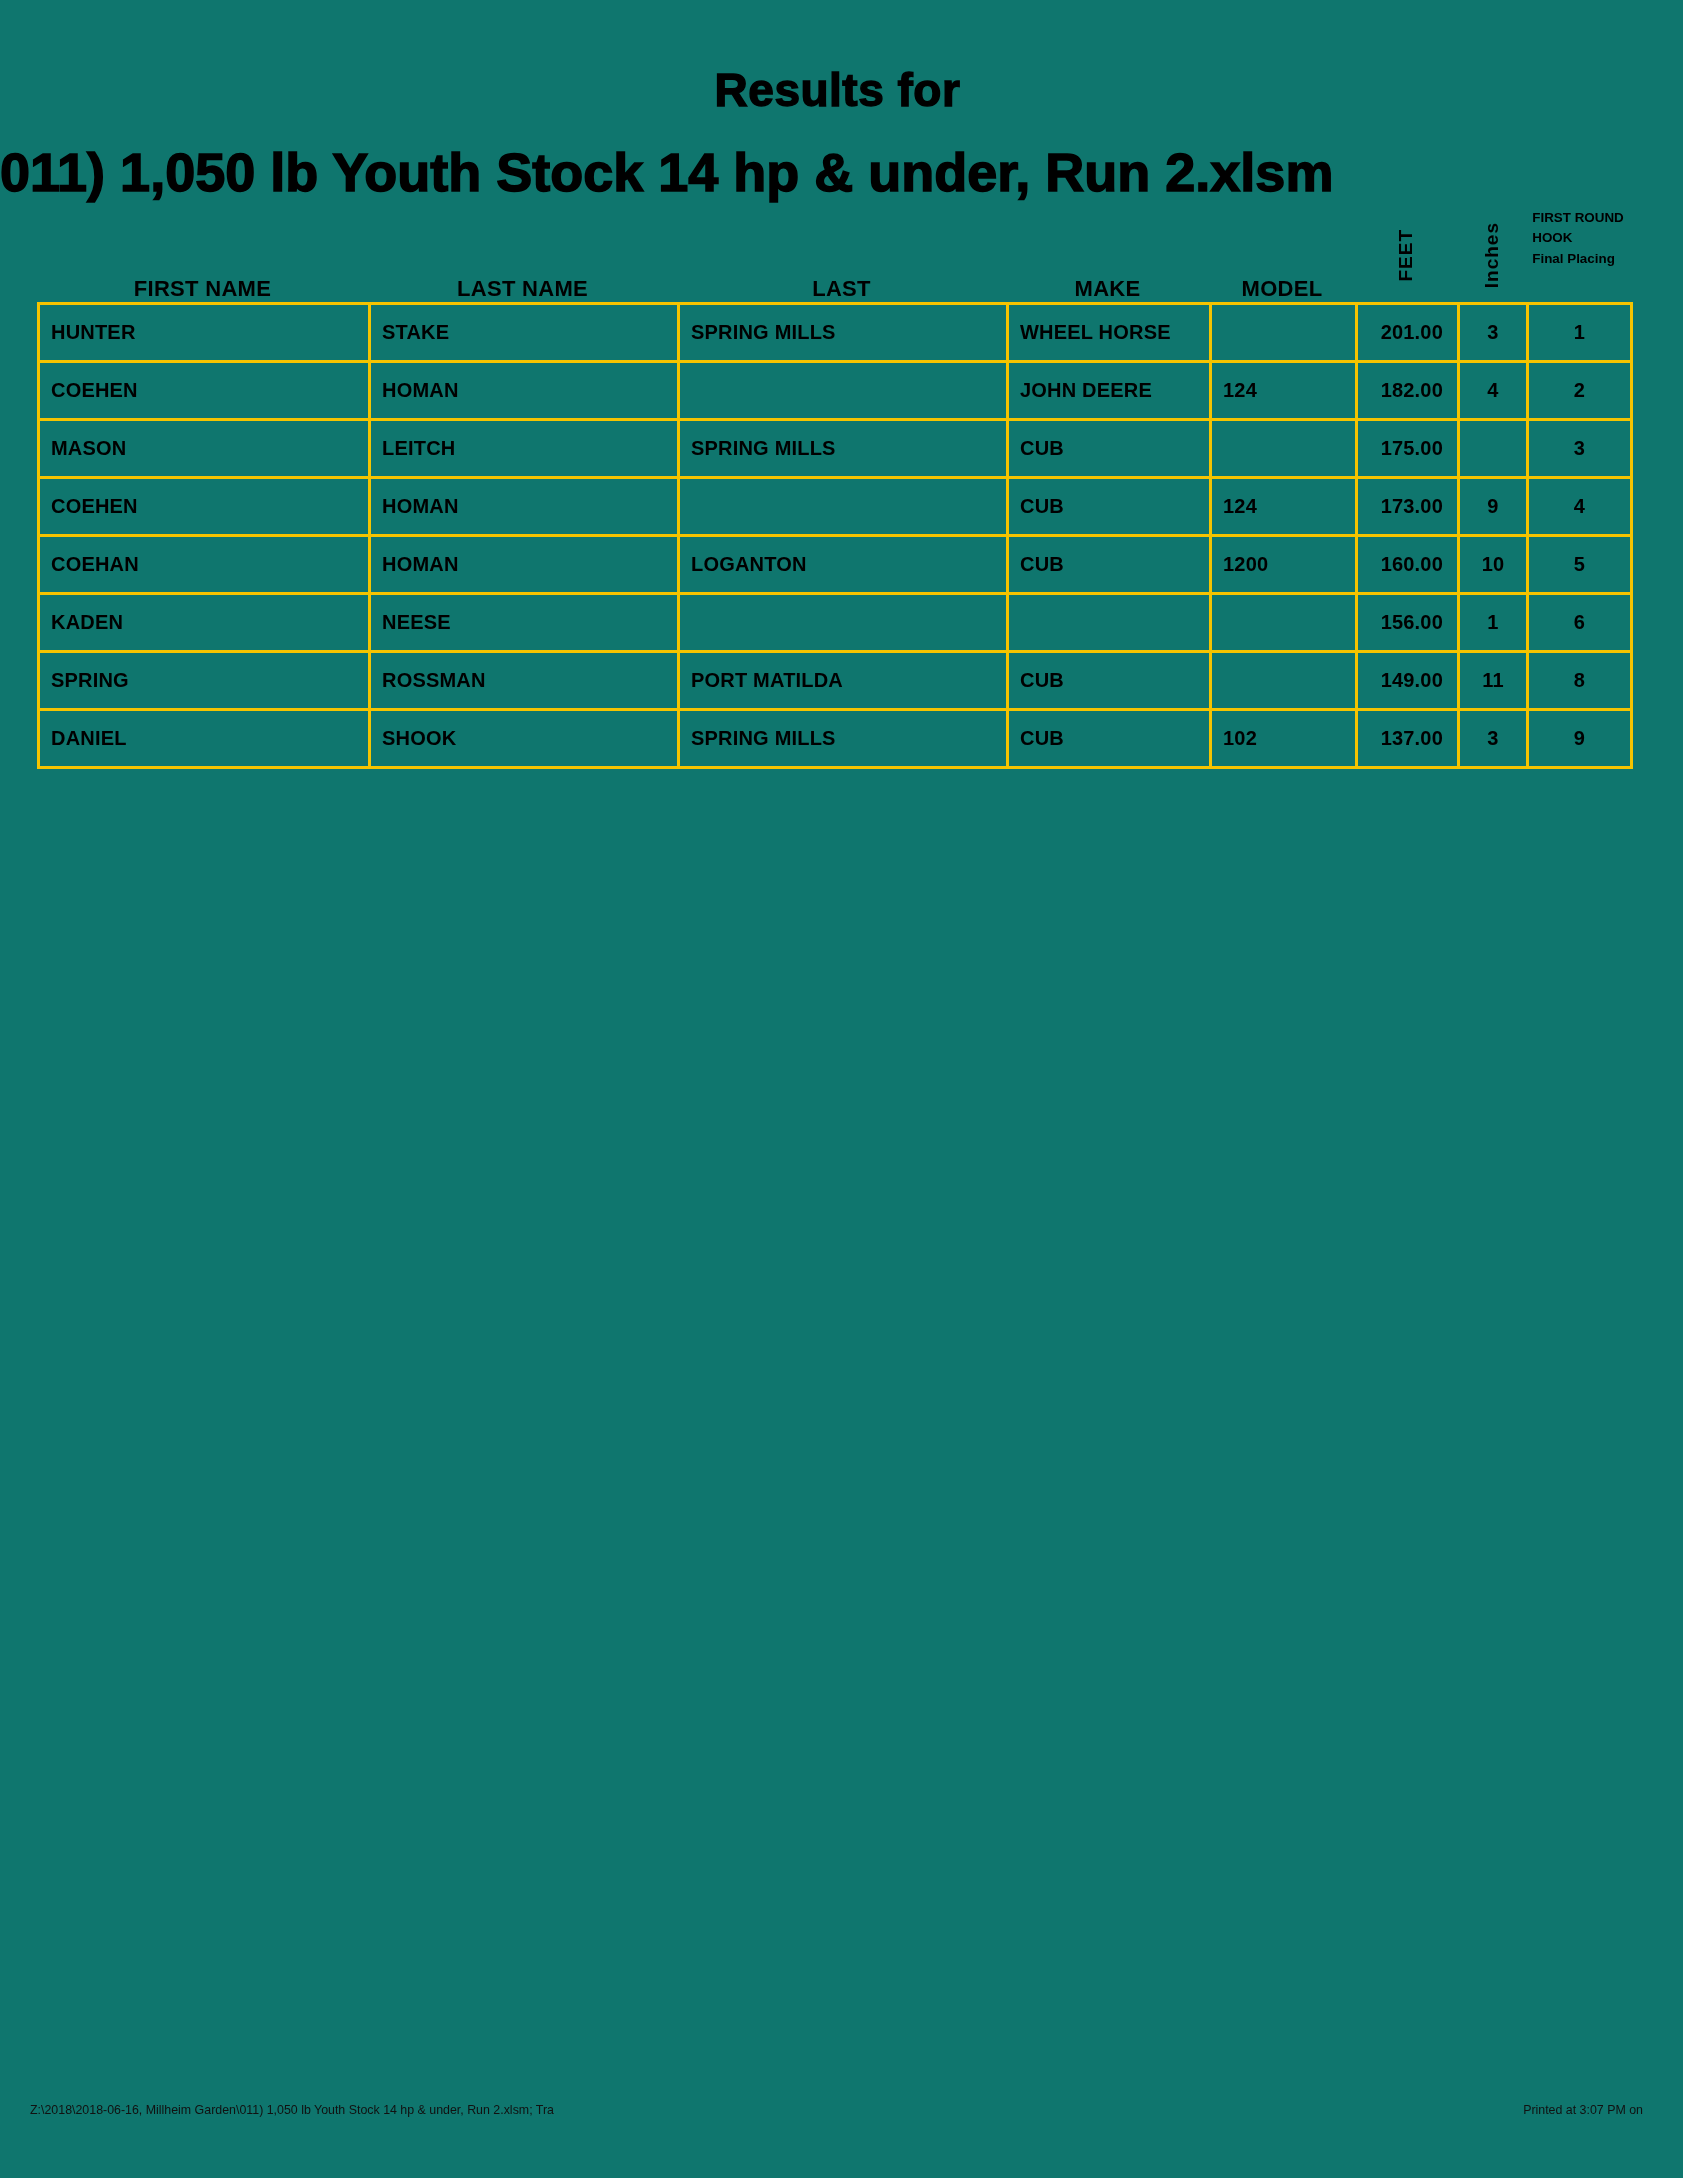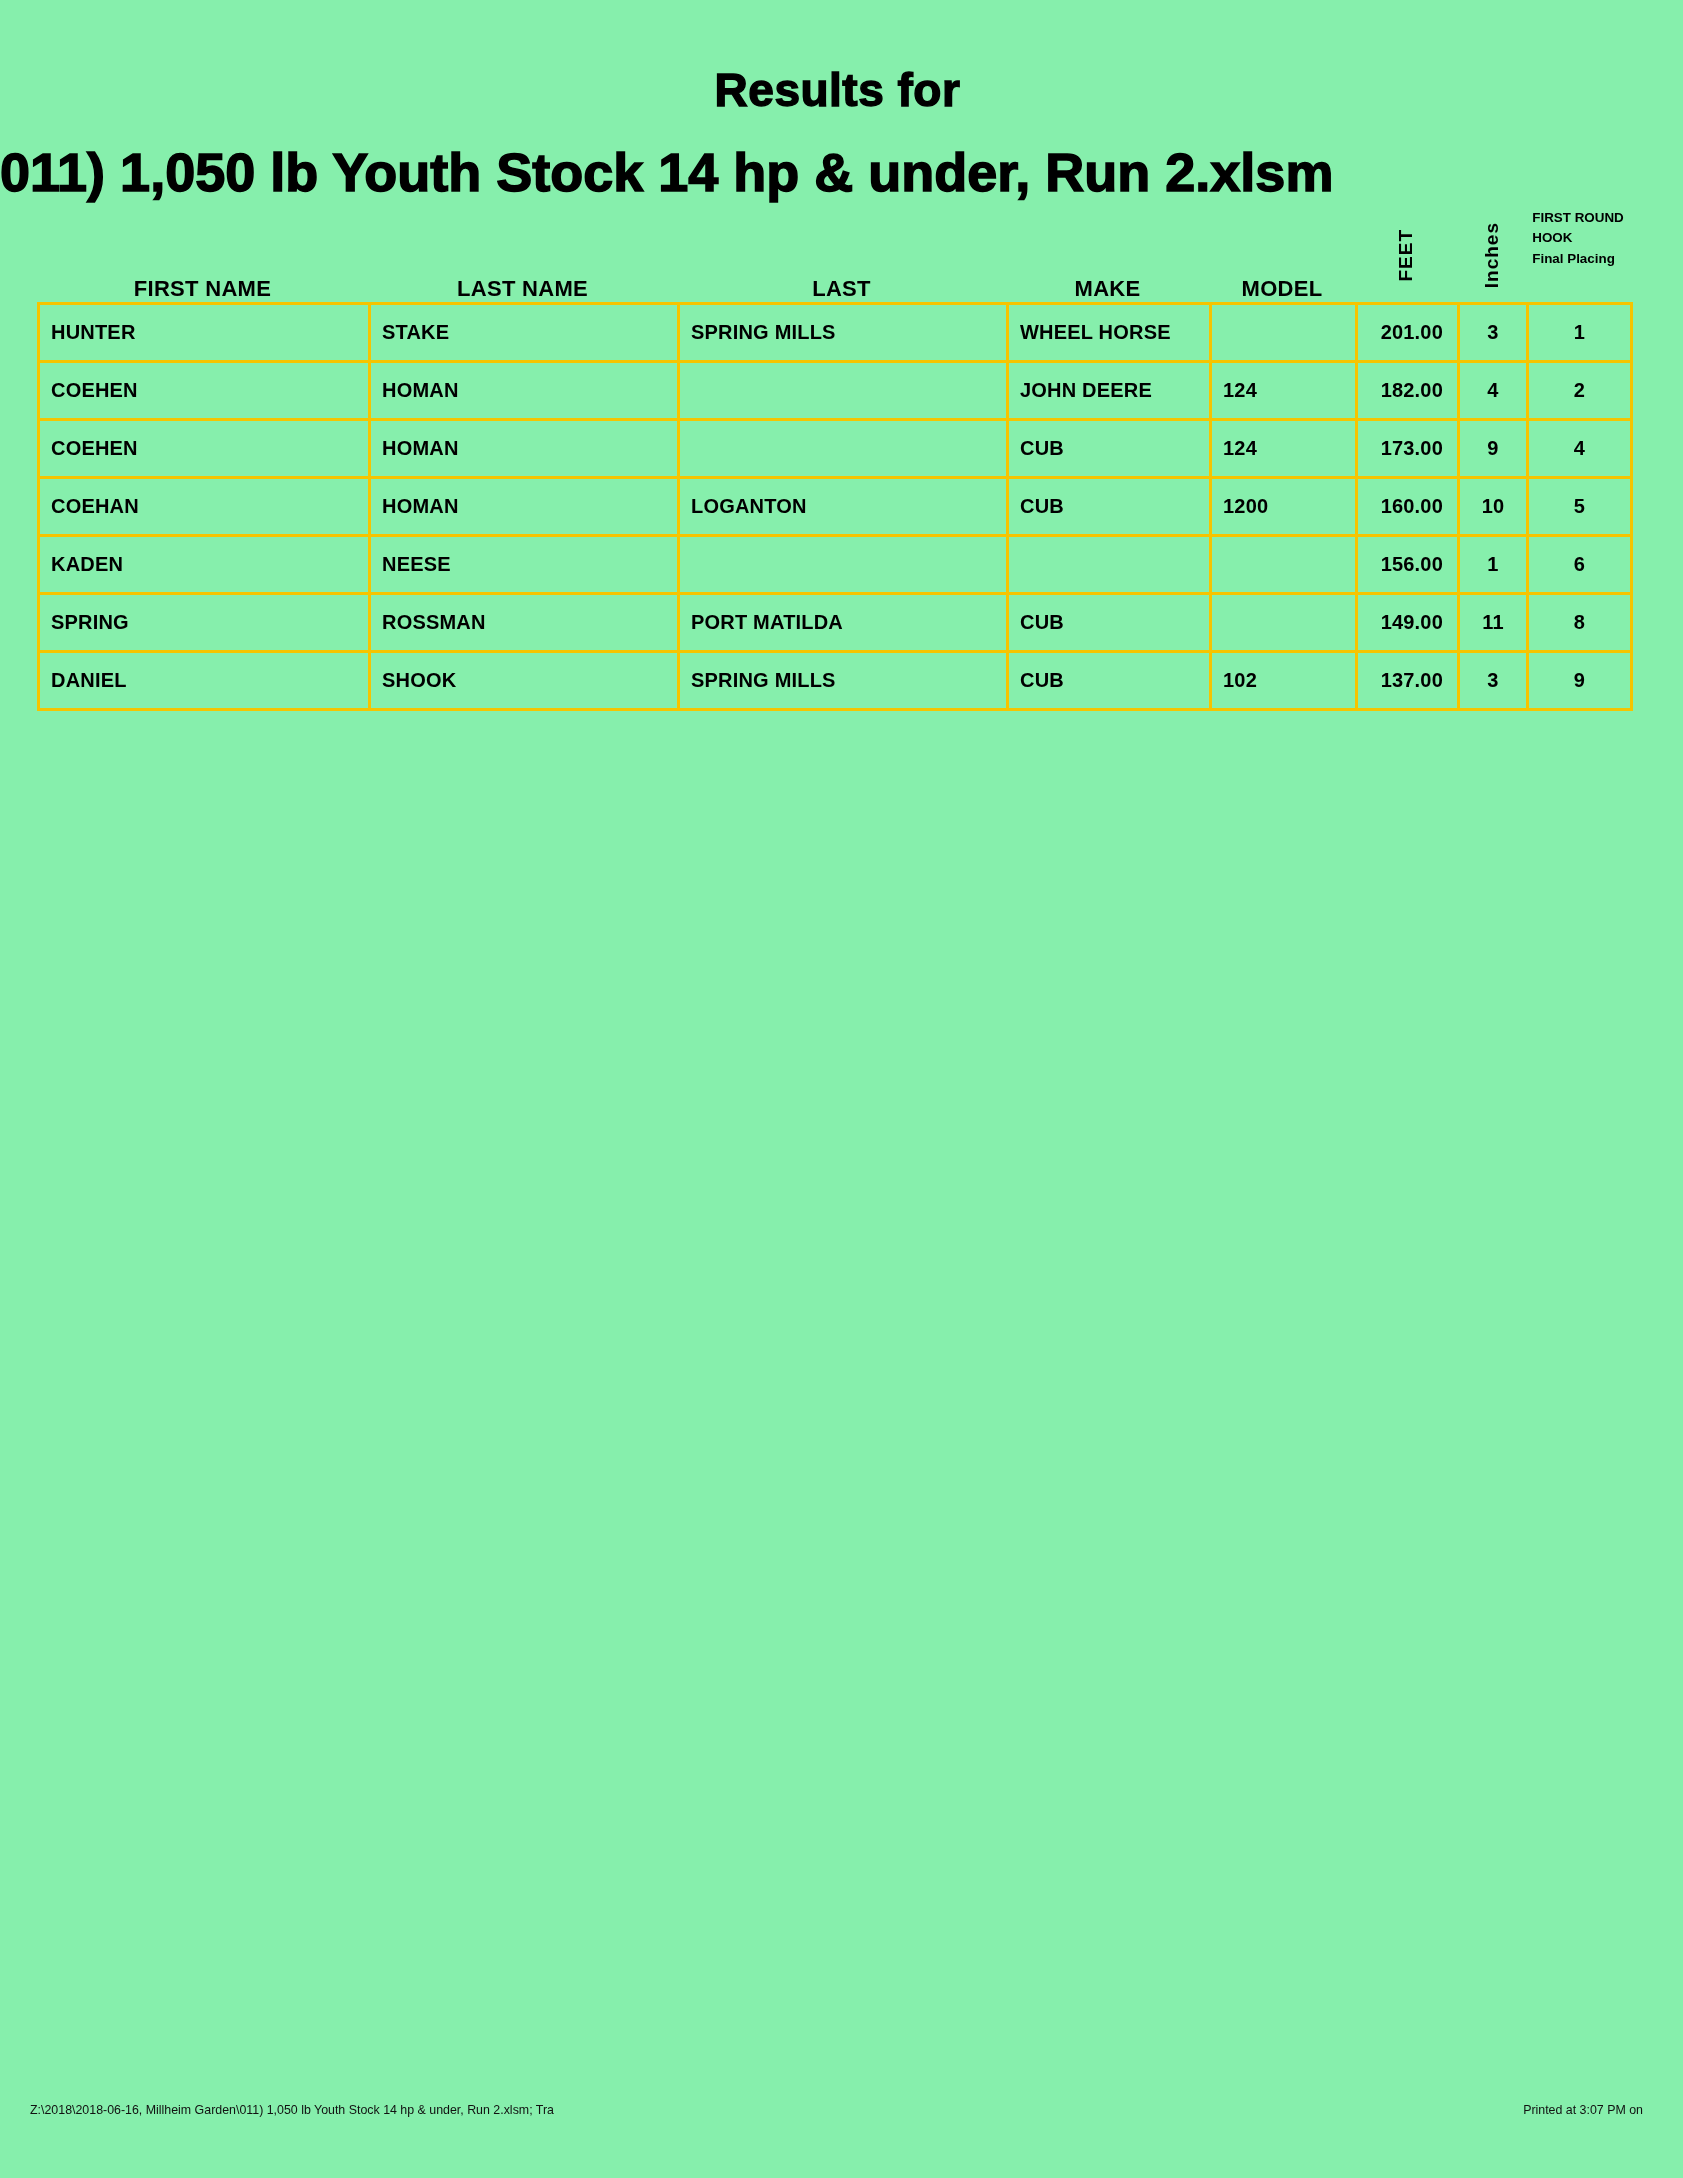--- a/index.html
+++ b/index.html
@@ -4,21 +4,21 @@
 <style>
   * { margin: 0; padding: 0; box-sizing: border-box; }
   html, body { background: #ffffff; }
   body {
     width: 1683px; height: 2178px;
     font-family: "Liberation Sans", "DejaVu Sans", sans-serif;
     color: #000;
     position: relative;
     overflow: hidden;
   }
-  .page { position: absolute; inset: 0; background: #86efac; }
+  .page { position: absolute; inset: 0; background: #0f766e; }
 
   
   .title1 {
     position: absolute; top: 63px; left: 0; width: 1675px;
     text-align: center;
     font-size: 46px; font-weight: 700;
     -webkit-text-stroke: 1.4px #000;
     letter-spacing: 0.5px;
     white-space: nowrap;
   }
@@ -145,20 +145,30 @@
         <td>COEHEN</td>
         <td>HOMAN</td>
         <td></td>
         <td>JOHN DEERE</td>
         <td>124</td>
         <td class="num-right">182.00</td>
         <td class="num-center">4</td>
         <td class="num-center">2</td>
       </tr>
       <tr>
+        <td>MASON</td>
+        <td>LEITCH</td>
+        <td>SPRING MILLS</td>
+        <td>CUB</td>
+        <td></td>
+        <td class="num-right">175.00</td>
+        <td class="num-center"></td>
+        <td class="num-center">3</td>
+      </tr>
+      <tr>
         <td>COEHEN</td>
         <td>HOMAN</td>
         <td></td>
         <td>CUB</td>
         <td>124</td>
         <td class="num-right">173.00</td>
         <td class="num-center">9</td>
         <td class="num-center">4</td>
       </tr>
       <tr>

